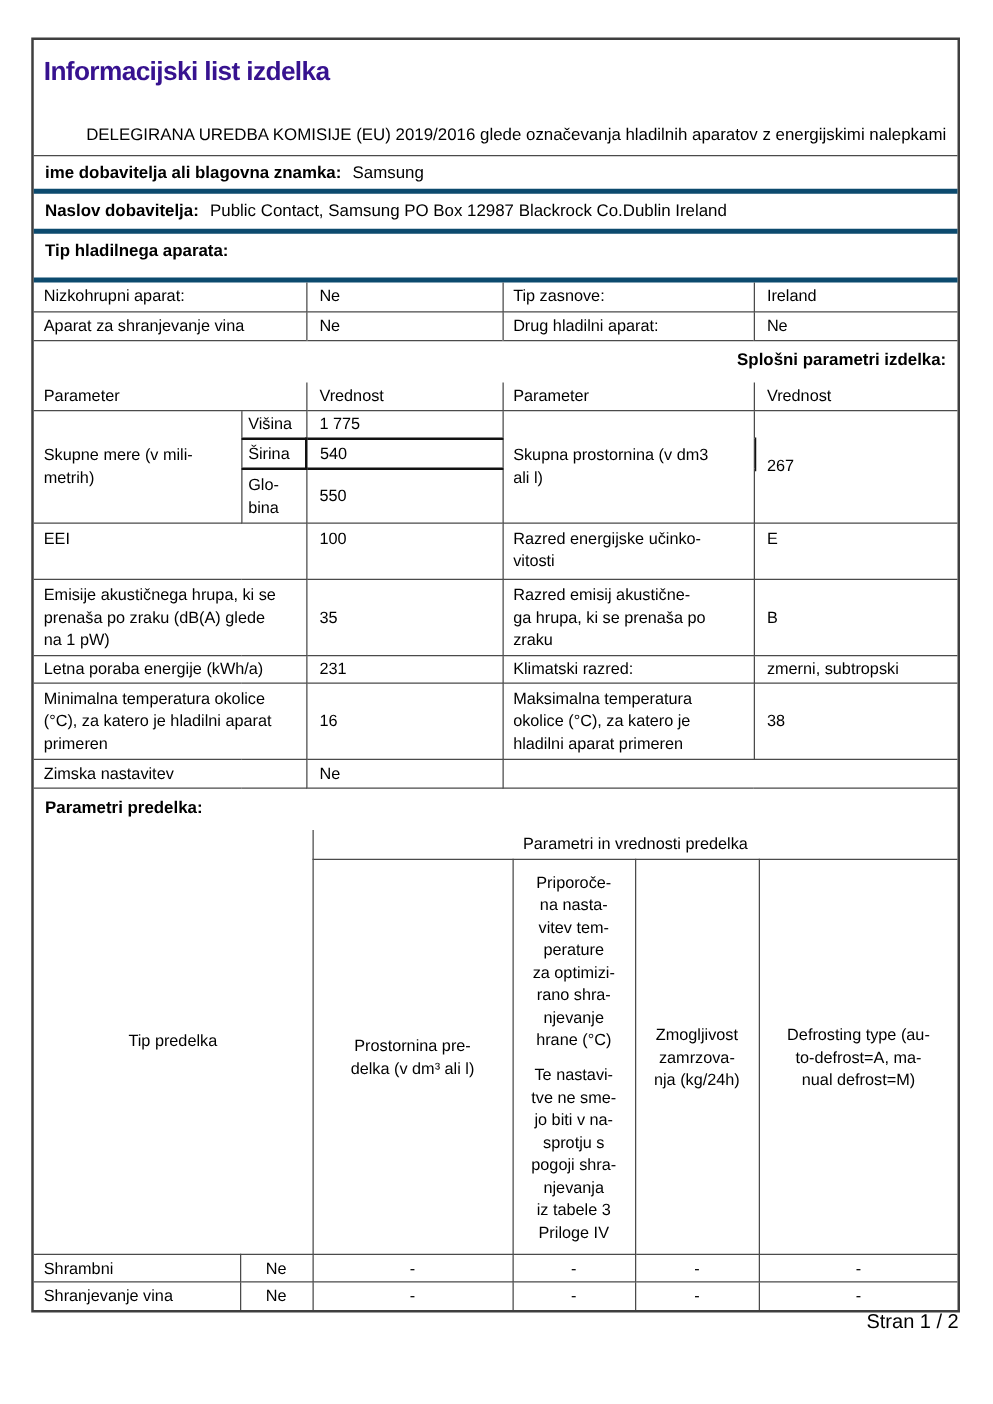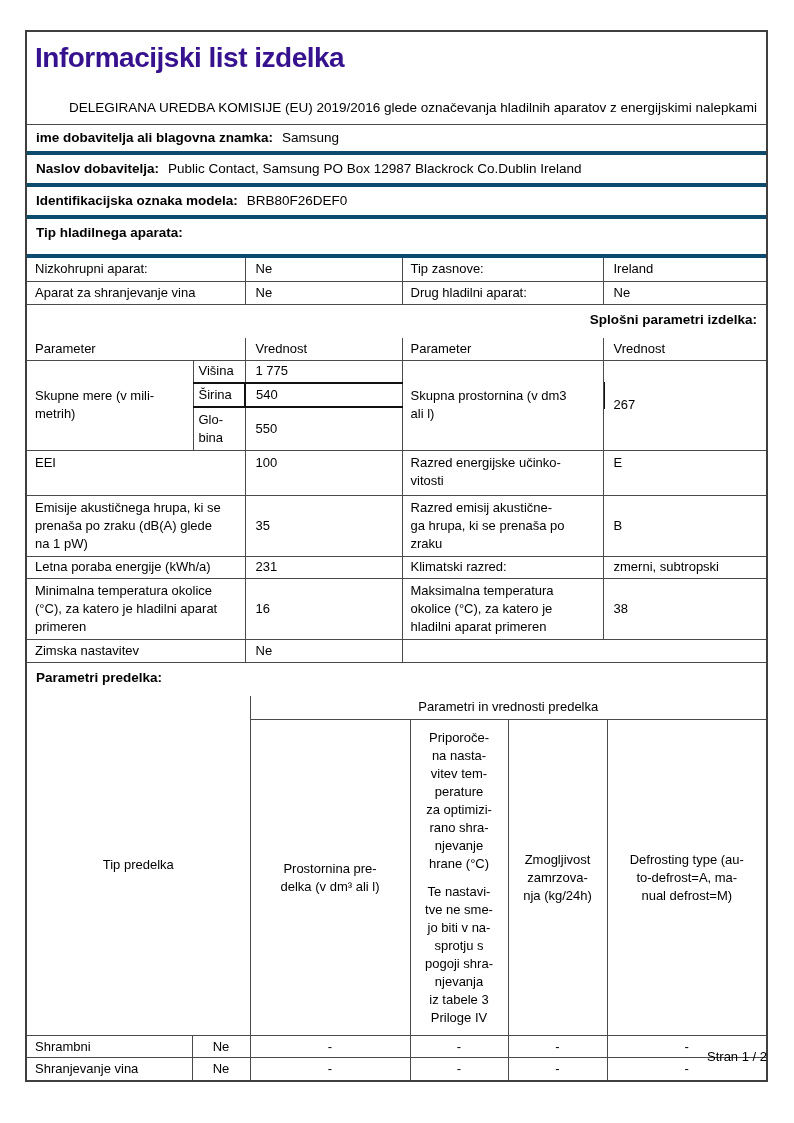--- a/index.html
+++ b/index.html
@@ -8,21 +8,21 @@
   .doc {
     position:absolute; left:25px; top:30px; width:743px;
     border:2px solid #3f3f3f; background:#fff;
   }
   .sec { border-bottom:4px solid #0c4a6e; padding:4px 9px; font-size:13.5px; line-height:18px; }
   .sec-head { padding:5px 9px 12px 9px; }
   .sec-head2 { padding:6px 9px 9px 9px; }
   .blabel { font-weight:bold; }
   .val { margin-left:9px; }
   .title-block { border-bottom:1px solid #4a4a4a; padding:9px 9px 8px 8px; }
-  .doc-title { font-size:28px; font-weight:bold; letter-spacing:-0.5px; line-height:34px; }
+  .doc-title { font-size:21px; font-weight:bold; letter-spacing:-0.5px; line-height:34px; }
   .doc-subtitle { font-size:13.5px; margin-top:24px; line-height:17px; white-space:nowrap;text-align:right; }
   table { width:100%; border-collapse:collapse; table-layout:fixed; }
   td {
     border:1px solid #4a4a4a; font-size:13px; line-height:18px;
     padding:1px 8px; vertical-align:middle; overflow:hidden;
   }
   td:first-child { border-left:none; }
   td:last-child { border-right:none; }
   tr:first-child td { border-top:none; }
   table.no-bottom tr:last-child td { border-bottom:none; }
@@ -30,41 +30,38 @@
   .center { text-align:center; padding:1px 4px; }
   .vtop { vertical-align:top; padding-top:3px; }
   .vcell { padding-left:10px; }
   .thick { border:2px solid #111; }
   .seg267 { position:relative; }
   .seg267::before {
     content:""; position:absolute; left:-2px; top:21px; width:3px; height:27px; background:#111;
   }
   .gap8 { margin-bottom:10px; }
   .footer {
-    position:absolute; top:1049px; right:27px; font-size:13px; color:#000;
+    position:absolute; top:1049px; right:27px; font-size:16px; color:#000;
   }
 </style>
 </head>
 <body>
 
 <div class="doc">
 
   <div class="title-block">
     <div class="doc-title" style="color: rgb(55, 18, 143);">Informacijski list izdelka</div>
     <div class="doc-subtitle">DELEGIRANA UREDBA KOMISIJE (EU) 2019/2016 glede označevanja hladilnih aparatov z energijskimi nalepkami</div>
   </div>
 
   <div class="sec">
     <span class="blabel">ime dobavitelja ali blagovna znamka:</span><span class="val">Samsung</span>
   </div>
   <div class="sec" style="padding:5px 9px;">
     <span class="blabel">Naslov dobavitelja:</span><span class="val">Public Contact, Samsung PO Box 12987 Blackrock Co.Dublin Ireland</span>
-  </div>
-  <div class="sec" style="padding:5px 9px;">
-    <span class="blabel">Identifikacijska oznaka modela:</span><span class="val">BRB80F26DEF0</span>
   </div>
 
   <div class="sec sec-head">
     <span class="blabel">Tip hladilnega aparata:</span>
   </div>
 
   <table class="no-bottom" style="border-bottom:1px solid #4a4a4a;">
     <colgroup>
         <col style="width:218px">
         <col style="width:157px">

